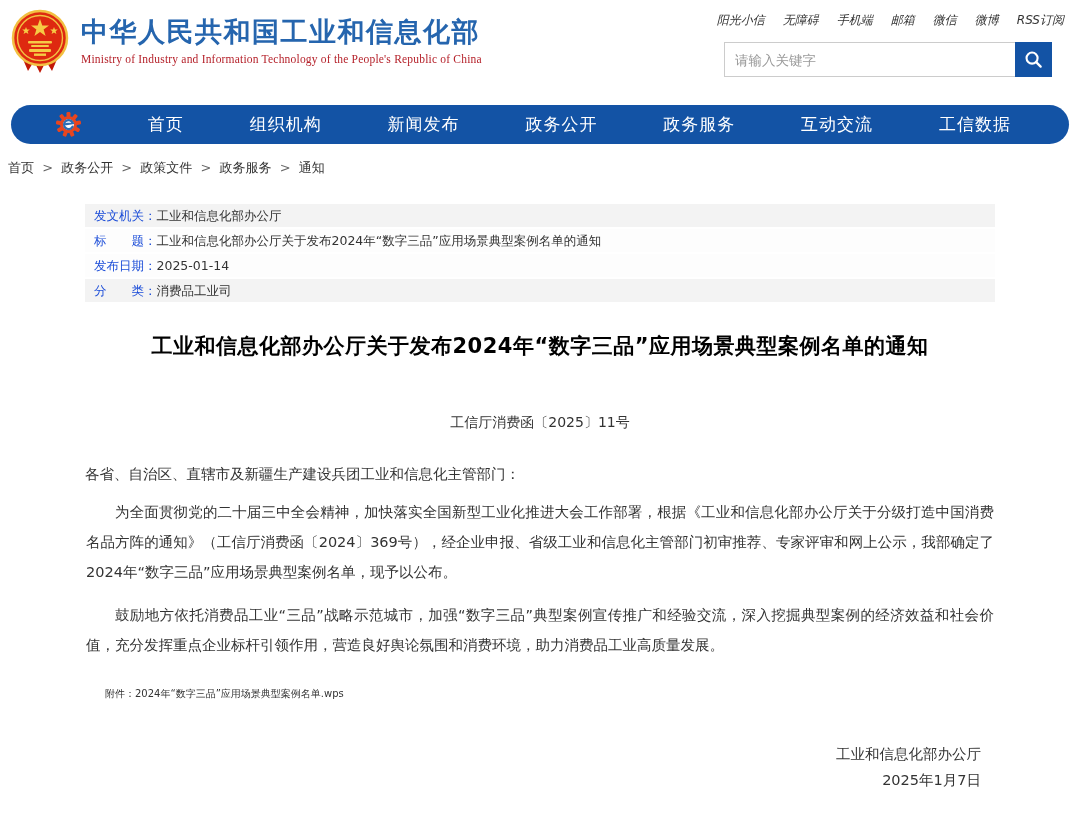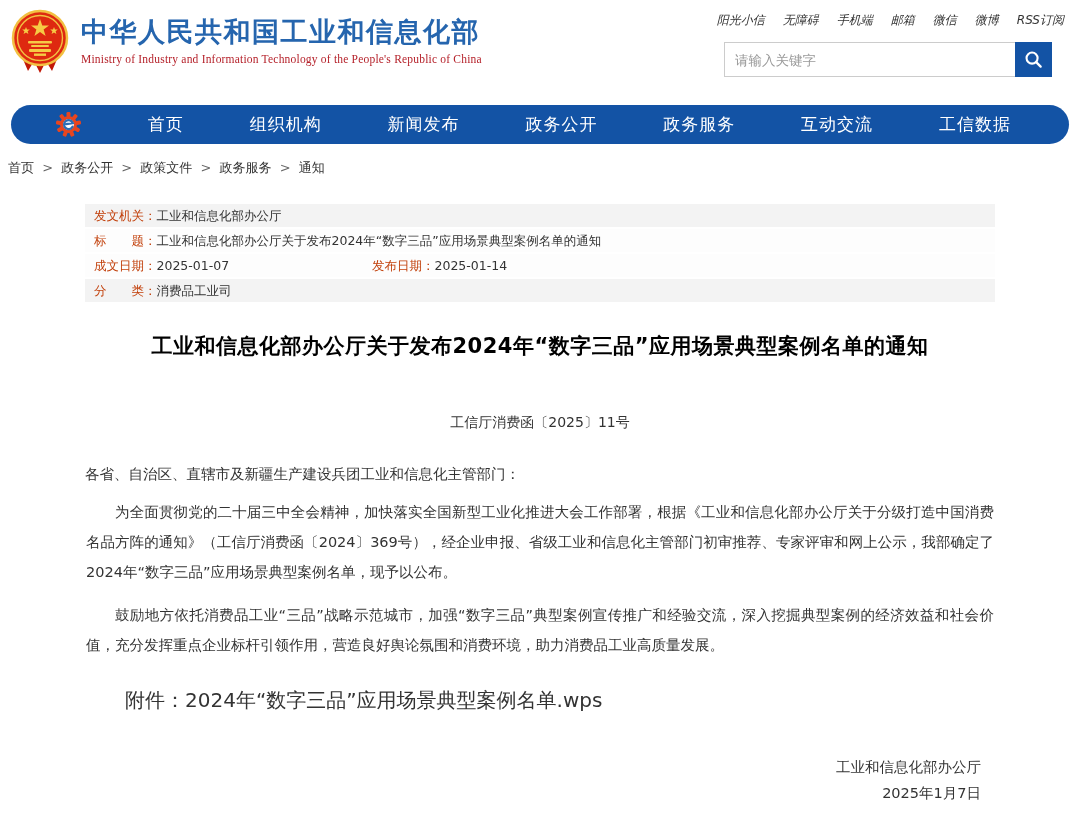--- a/index.html
+++ b/index.html
@@ -39,28 +39,28 @@
   .crumb-sep { color:#666; margin:0 4px; }
   
   .content { margin:27px 85px 0; }
   .meta-table { width:100%; }
   .meta-row { display:flex; height:23px; line-height:23px; margin-bottom:2px;
     font-size:12.5px; padding-left:9px; }
   .meta-row.odd { background:#f3f3f3; }
   .meta-row.even { background:#fdfdfd; }
   .meta-cell { white-space:nowrap; }
   .meta-cell.fixed { width:278px; flex:0 0 auto; }
-  .meta-label { color:#c2410c; }
+  .meta-label { color:#1d4ed8; }
   .meta-value { color:#333; }
   .doc-title { text-align:center; font-size:21px; font-weight:bold; color:#000;
     margin:30px 0 0; letter-spacing:.5px; }
   .doc-number { text-align:center; font-size:14px; margin-top:54px; }
   .salutation { font-size:14.5px; margin:33px 0 0; }
   .para { font-size:14.5px; line-height:30px; text-indent:2em; margin:13px 1px 0; text-align:justify; }
-  .attachment { font-size:20px; text-indent:2em; margin:27px 0 0; cursor:pointer; }
+  .attachment { font-size:10px; text-indent:2em; margin:27px 0 0; cursor:pointer; }
   .signature { text-align:right; font-size:14.5px; line-height:26px; margin-top:40px; padding-right:14px; }
 </style>
 </head>
 <body>
 
 <div>
 
   <header class="masthead">
     <div class="brand">
       <div class="emblem">
@@ -142,21 +142,20 @@
 
   <main class="content">
     <div class="meta-table" id="meta-table">
         <div class="meta-row odd">
           <div class="meta-cell"><span class="meta-label">发文机关：</span><span class="meta-value">工业和信息化部办公厅</span></div>
         </div>
         <div class="meta-row even">
           <div class="meta-cell"><span class="meta-label">标　　题：</span><span class="meta-value">工业和信息化部办公厅关于发布2024年“数字三品”应用场景典型案例名单的通知</span></div>
         </div>
         <div class="meta-row even">
-          <div class="meta-cell fixed"><span class="meta-label">成文日期：</span><span class="meta-value">2025-01-07</span></div>
           <div class="meta-cell"><span class="meta-label">发布日期：</span><span class="meta-value">2025-01-14</span></div>
         </div>
         <div class="meta-row odd">
           <div class="meta-cell"><span class="meta-label">分　　类：</span><span class="meta-value">消费品工业司</span></div>
         </div>
       </div>
 
     <h1 class="doc-title">工业和信息化部办公厅关于发布2024年“数字三品”应用场景典型案例名单的通知</h1>
     <div class="doc-number">工信厅消费函〔2025〕11号</div>
     <p class="salutation">各省、自治区、直辖市及新疆生产建设兵团工业和信息化主管部门：</p>

